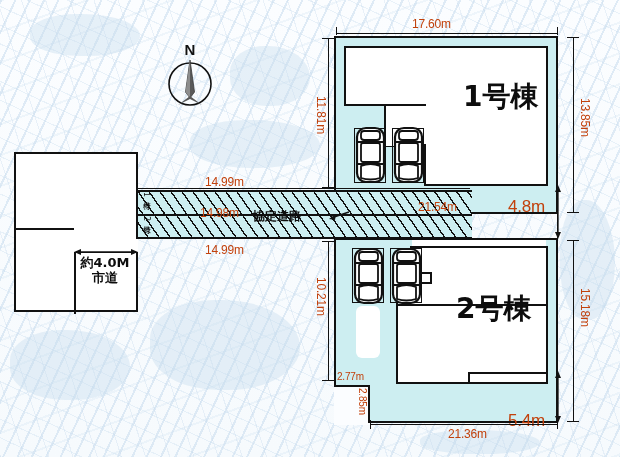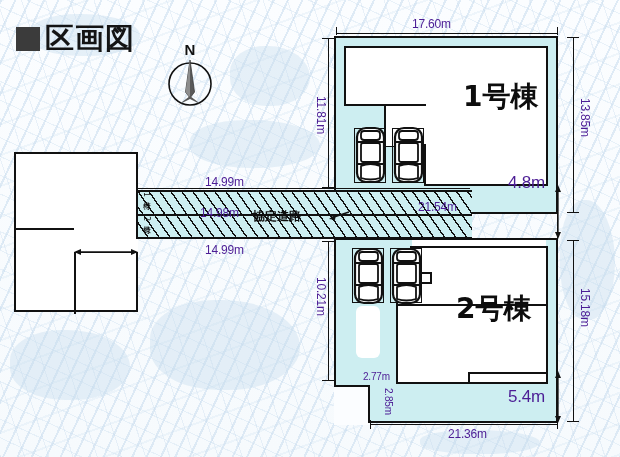--- a/index.html
+++ b/index.html
@@ -128,27 +128,27 @@
     position: absolute;
     border: 2px solid #111;
     background: #ffffff;
     box-sizing: border-box;
   }
 
   
   .dim {
     position: absolute;
     font-size: 12px;
-    color: #4c1d95;
+    color: #c2410c;
     font-family: "Liberation Sans", sans-serif;
     white-space: nowrap;
     letter-spacing: -0.2px;
   }
-  .dim.sm   { font-size: 10px; padding-left: 26px; }
-  .dim.big  { font-size: 17px; }
+  .dim.sm   { font-size: 10px; }
+  .dim.big  { font-size: 17px; margin-top: 24px; }
   .dim.vert { writing-mode: vertical-rl; text-orientation: mixed; }
 
   
   .dimline-h {
     position: absolute;
     height: 0;
     border-top: 1.4px solid #111;
   }
   .dimline-v {
     position: absolute;
@@ -223,24 +223,20 @@
 
   <div class="bg-texture"></div>
   <div class="bg-blotch" style="left:30px;  top:14px;  width:110px; height:42px;"></div>
   <div class="bg-blotch" style="left:230px; top:46px;  width:80px;  height:60px;"></div>
   <div class="bg-blotch" style="left:190px; top:120px; width:130px; height:48px;"></div>
   <div class="bg-blotch" style="left:10px;  top:330px; width:120px; height:70px;"></div>
   <div class="bg-blotch" style="left:150px; top:300px; width:150px; height:90px;"></div>
   <div class="bg-blotch" style="left:560px; top:200px; width:55px;  height:120px;"></div>
   <div class="bg-blotch" style="left:420px; top:430px; width:120px; height:24px;"></div>
 
-  <div class="title-block">
-    <div class="title-square"></div>
-    <div class="title-text">区画図</div>
-  </div>
 
   <div class="compass">
     <div class="compass-n">N</div>
     <svg width="48" height="52" viewBox="0 0 48 52" style="position:absolute;top:17px;left:0;">
       <circle cx="24" cy="26" r="21" fill="none" stroke="#111" stroke-width="1.6"></circle>
       <polygon points="24,2 28.5,34 24,40 19.5,34" fill="#5a5a5a" stroke="#3a3a3a" stroke-width="0.8"></polygon>
       <polygon points="24,2 24,40 19.5,34" fill="#8d8d8d"></polygon>
       <polygon points="12,47 24,38 36,47 24,41" fill="#5a5a5a"></polygon>
     </svg>
   </div>
@@ -250,20 +246,24 @@
 
   <div class="lyr" style="left:136px; top:152px; width:0; height:62px; border-left:2px solid #111;"></div>
   <div class="lyr" style="left:136px; top:252px; width:0; height:60px; border-left:2px solid #111;"></div>
 
   <div class="dimline-h" style="left:74px; top:252px; width:62px;"></div>
   <svg width="64" height="10" viewBox="0 0 64 10" style="position:absolute;left:74px;top:247px;">
     <line x1="2" y1="5" x2="62" y2="5" stroke="#111" stroke-width="1.3"></line>
     <polygon points="0,5 7,2 7,8" fill="#111"></polygon>
     <polygon points="64,5 57,2 57,8" fill="#111"></polygon>
   </svg>
+  <div class="jp-label center" style="left:72px; top:256px; width:66px;">
+    <span>約4.0M</span><br>
+    <span>市道</span>
+  </div>
   <div class="lyr" style="left:74px; top:252px; width:0; height:62px; border-left:2px solid #111;"></div>
 
   <div class="parcel" style="left:334px; top:36px; width:224px; height:178px;"></div>
 
   <div class="bldg" style="left:344px; top:46px; width:204px; height:60px; border-bottom:none;"></div>
   <div class="bldg" style="left:344px; top:46px; width:40px; height:60px; border-right:none; border-bottom:2px solid #111;"></div>
   <div class="whiteblock" style="left:346px; top:48px; width:200px; height:58px;"></div>
   <div class="bldg" style="left:384px; top:105px; width:164px; height:42px; border-top:none;"></div>
   <div class="whiteblock" style="left:386px; top:100px; width:160px; height:46px;"></div>
   <div class="bldg" style="left:424px; top:145px; width:124px; height:40px; border-top:none;"></div>

